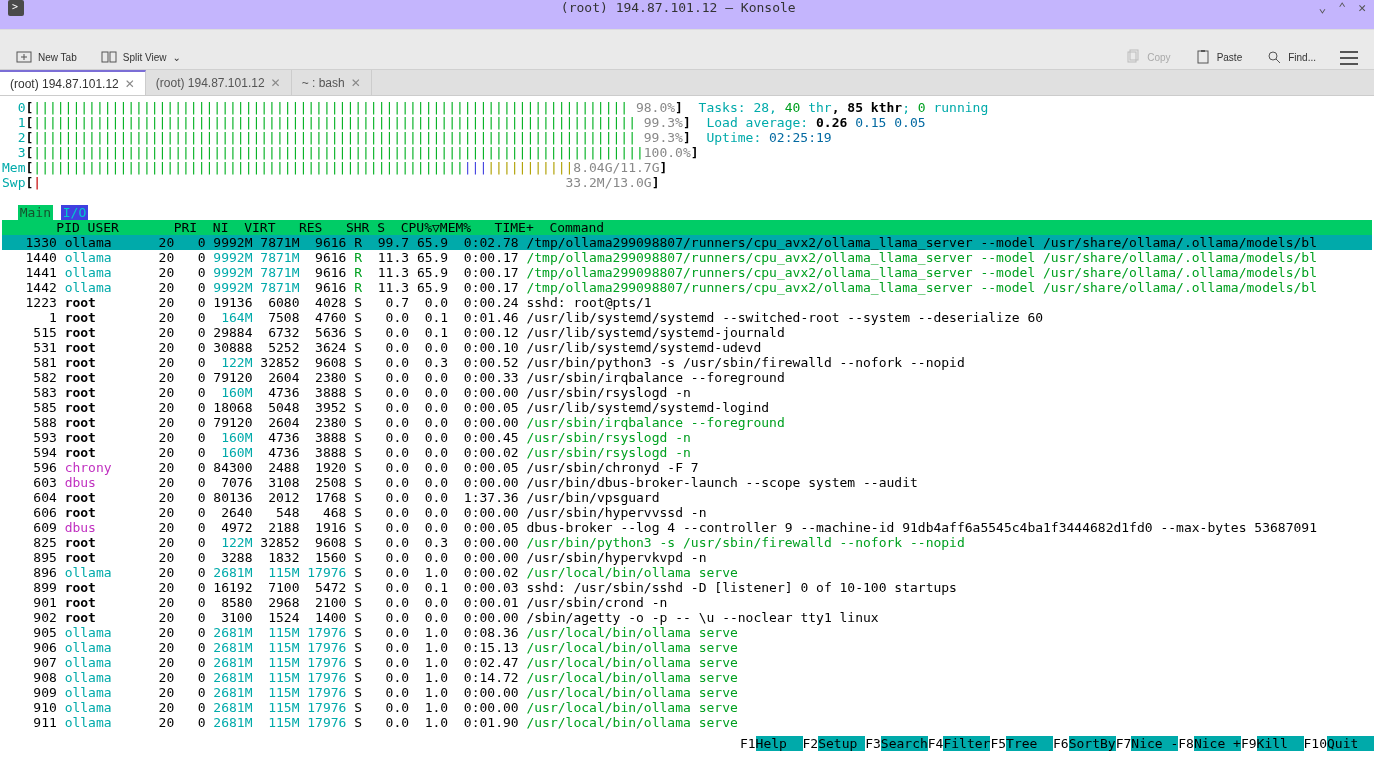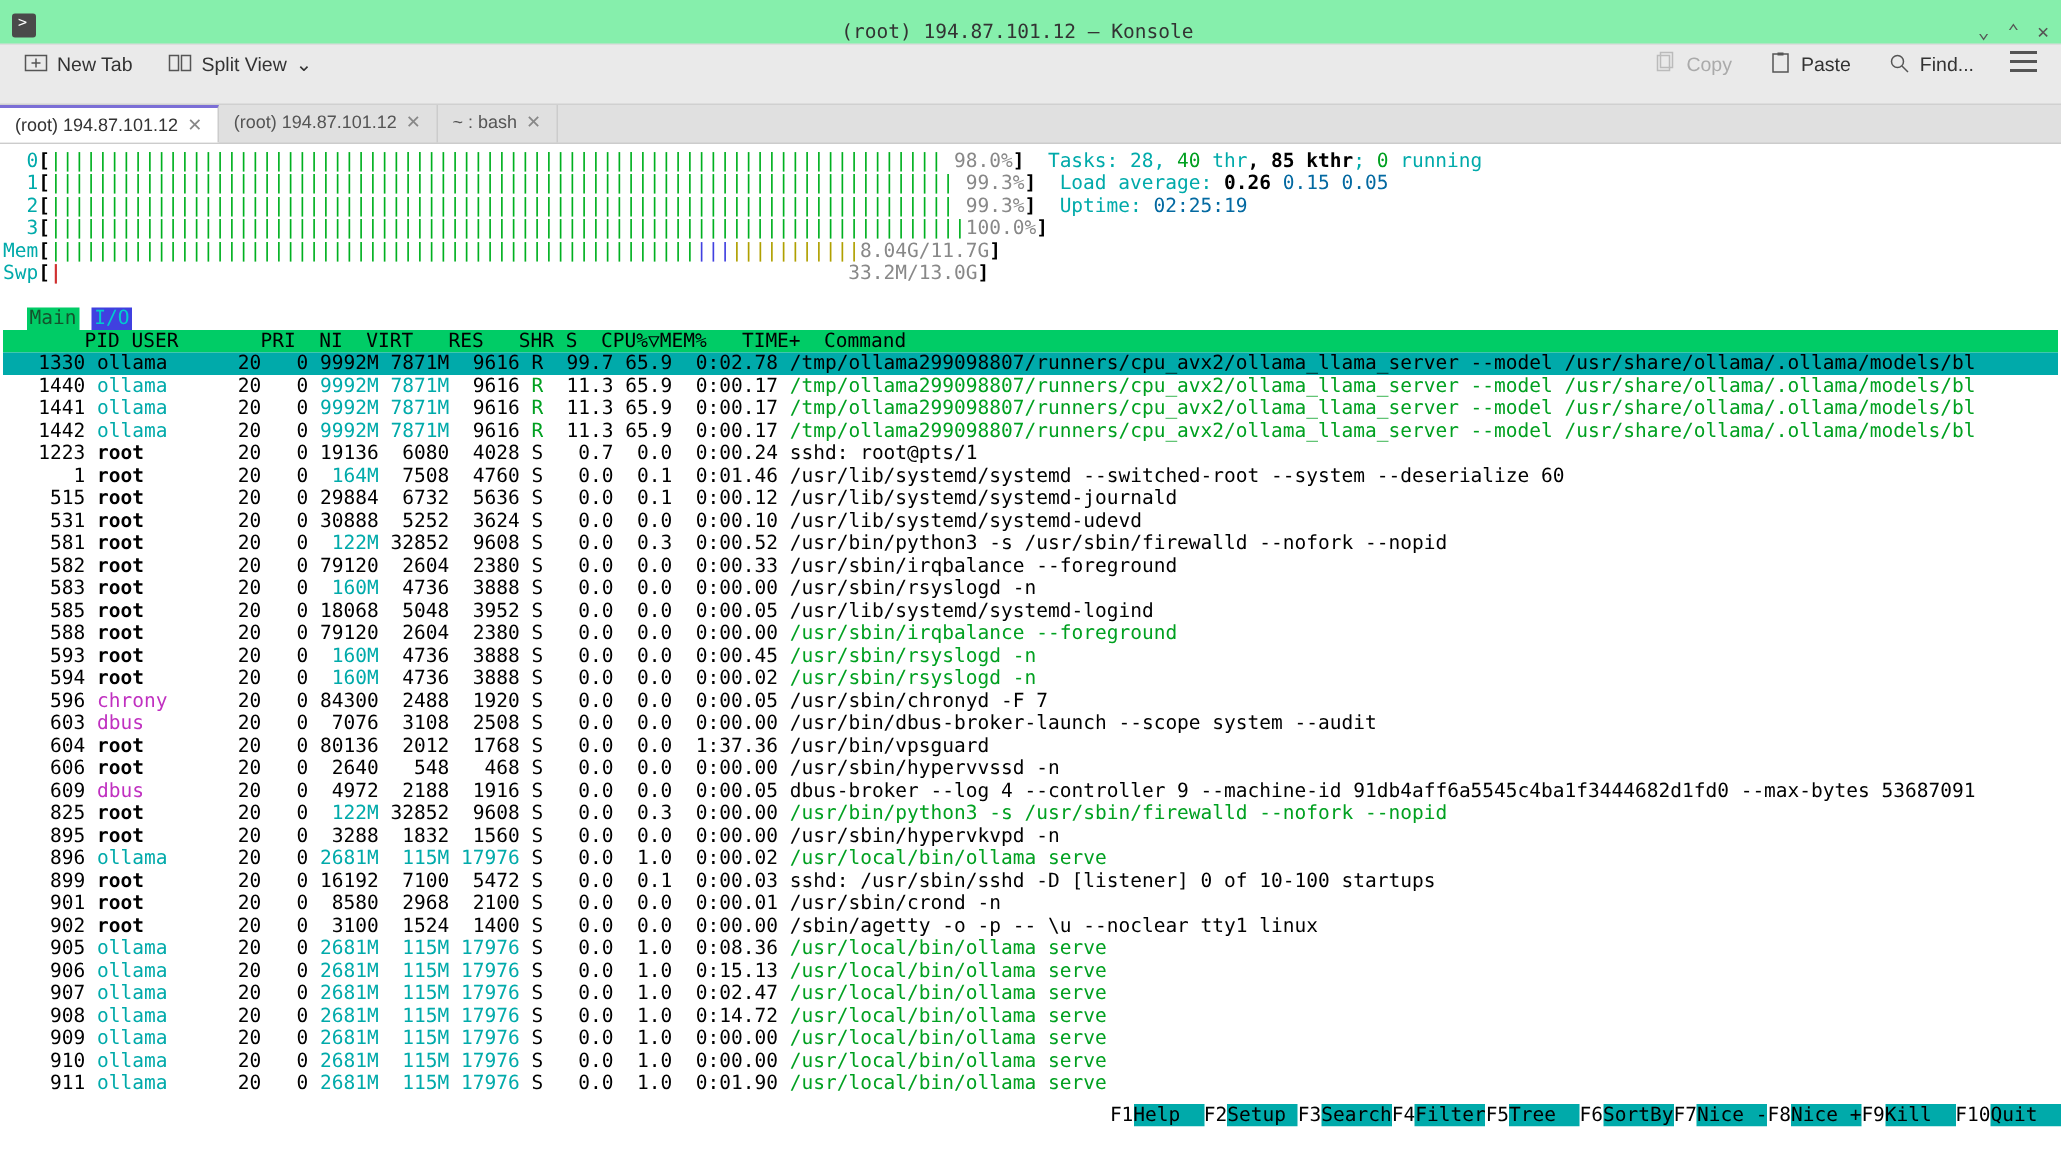--- a/index.html
+++ b/index.html
@@ -1,35 +1,35 @@
 <!DOCTYPE html>
 <html><head>
 <meta charset="utf-8">
 <style>
   * { margin: 0; padding: 0; box-sizing: border-box; }
   body { font-family: monospace; font-size: 13px; background: #fff; width: 1374px; height: 767px; overflow: hidden; }
   
-  .titlebar { height: 30px; display: flex; align-items: flex-end; background: #86efac; padding: 0 8px; border-bottom: 1px solid #ddd; }
+  .titlebar { height: 30px; display: flex; align-items: flex-start; background: #c4b5fd; padding: 0 8px; border-bottom: 1px solid #ddd; }
   .titlebar-left { width: 30px; }
   .title-icon { width: 16px; height: 16px; background: #4a4a4a; display: inline-block; border-radius: 2px; position: relative; }
   .title-icon::after { content: ">"; color: #fff; font-size: 10px; position: absolute; left: 4px; top: 1px; }
   .titlebar-center { flex: 1; text-align: center; color: #333; }
   .titlebar-right { display: flex; gap: 12px; }
   .win-btn { cursor: pointer; color: #555; }
   
-  .toolbar { height: 40px; display: flex; align-items: flex-start; background: #eaeaea; padding: 0 10px; gap: 12px; border-bottom: 1px solid #d0d0d0; font-family: sans-serif; font-size: 13px; }
+  .toolbar { height: 40px; display: flex; align-items: flex-end; background: #eaeaea; padding: 0 10px; gap: 12px; border-bottom: 1px solid #d0d0d0; font-family: sans-serif; font-size: 10px; }
   .tool-item { display: flex; align-items: center; gap: 6px; color: #333; cursor: pointer; padding: 4px 6px; }
   .tool-item.disabled { color: #aaa; }
   .tool-spacer { flex: 1; }
   .tool-icon { width: 16px; height: 16px; display: inline-block; }
   .hamburger { width: 18px; height: 14px; display: flex; flex-direction: column; justify-content: space-between; }
   .hamburger span { height: 2px; background: #555; }
   
   .tabstrip { height: 26px; display: flex; background: #e0e0e0; font-family: sans-serif; font-size: 12px; border-bottom: 1px solid #ccc; }
-  .tab { padding: 4px 10px; display: flex; gap: 6px; border-right: 1px solid #ccc; color: #555; cursor: pointer; }
+  .tab { padding: 4px 10px; display: flex; align-items: center; gap: 6px; border-right: 1px solid #ccc; color: #555; cursor: pointer; }
   .tab.active { background: #fff; border-top: 2px solid #7b6ed6; color: #333; }
   .tab-close { font-size: 12px; color: #888; cursor: pointer; }
   
   .terminal { padding: 4px 2px 0 2px; white-space: pre; line-height: 15px; font-size: 13px; letter-spacing: 0; height: 655px; overflow: hidden; position: relative; }
   .bar-green { color: #00b020; }
   .bar-red { color: #d03030; font-weight: bold; }
   .bar-blue { color: #4040e0; }
   .bar-yellow { color: #b0a000; }
   
   .c-cyan { color: #00aaaa; }

